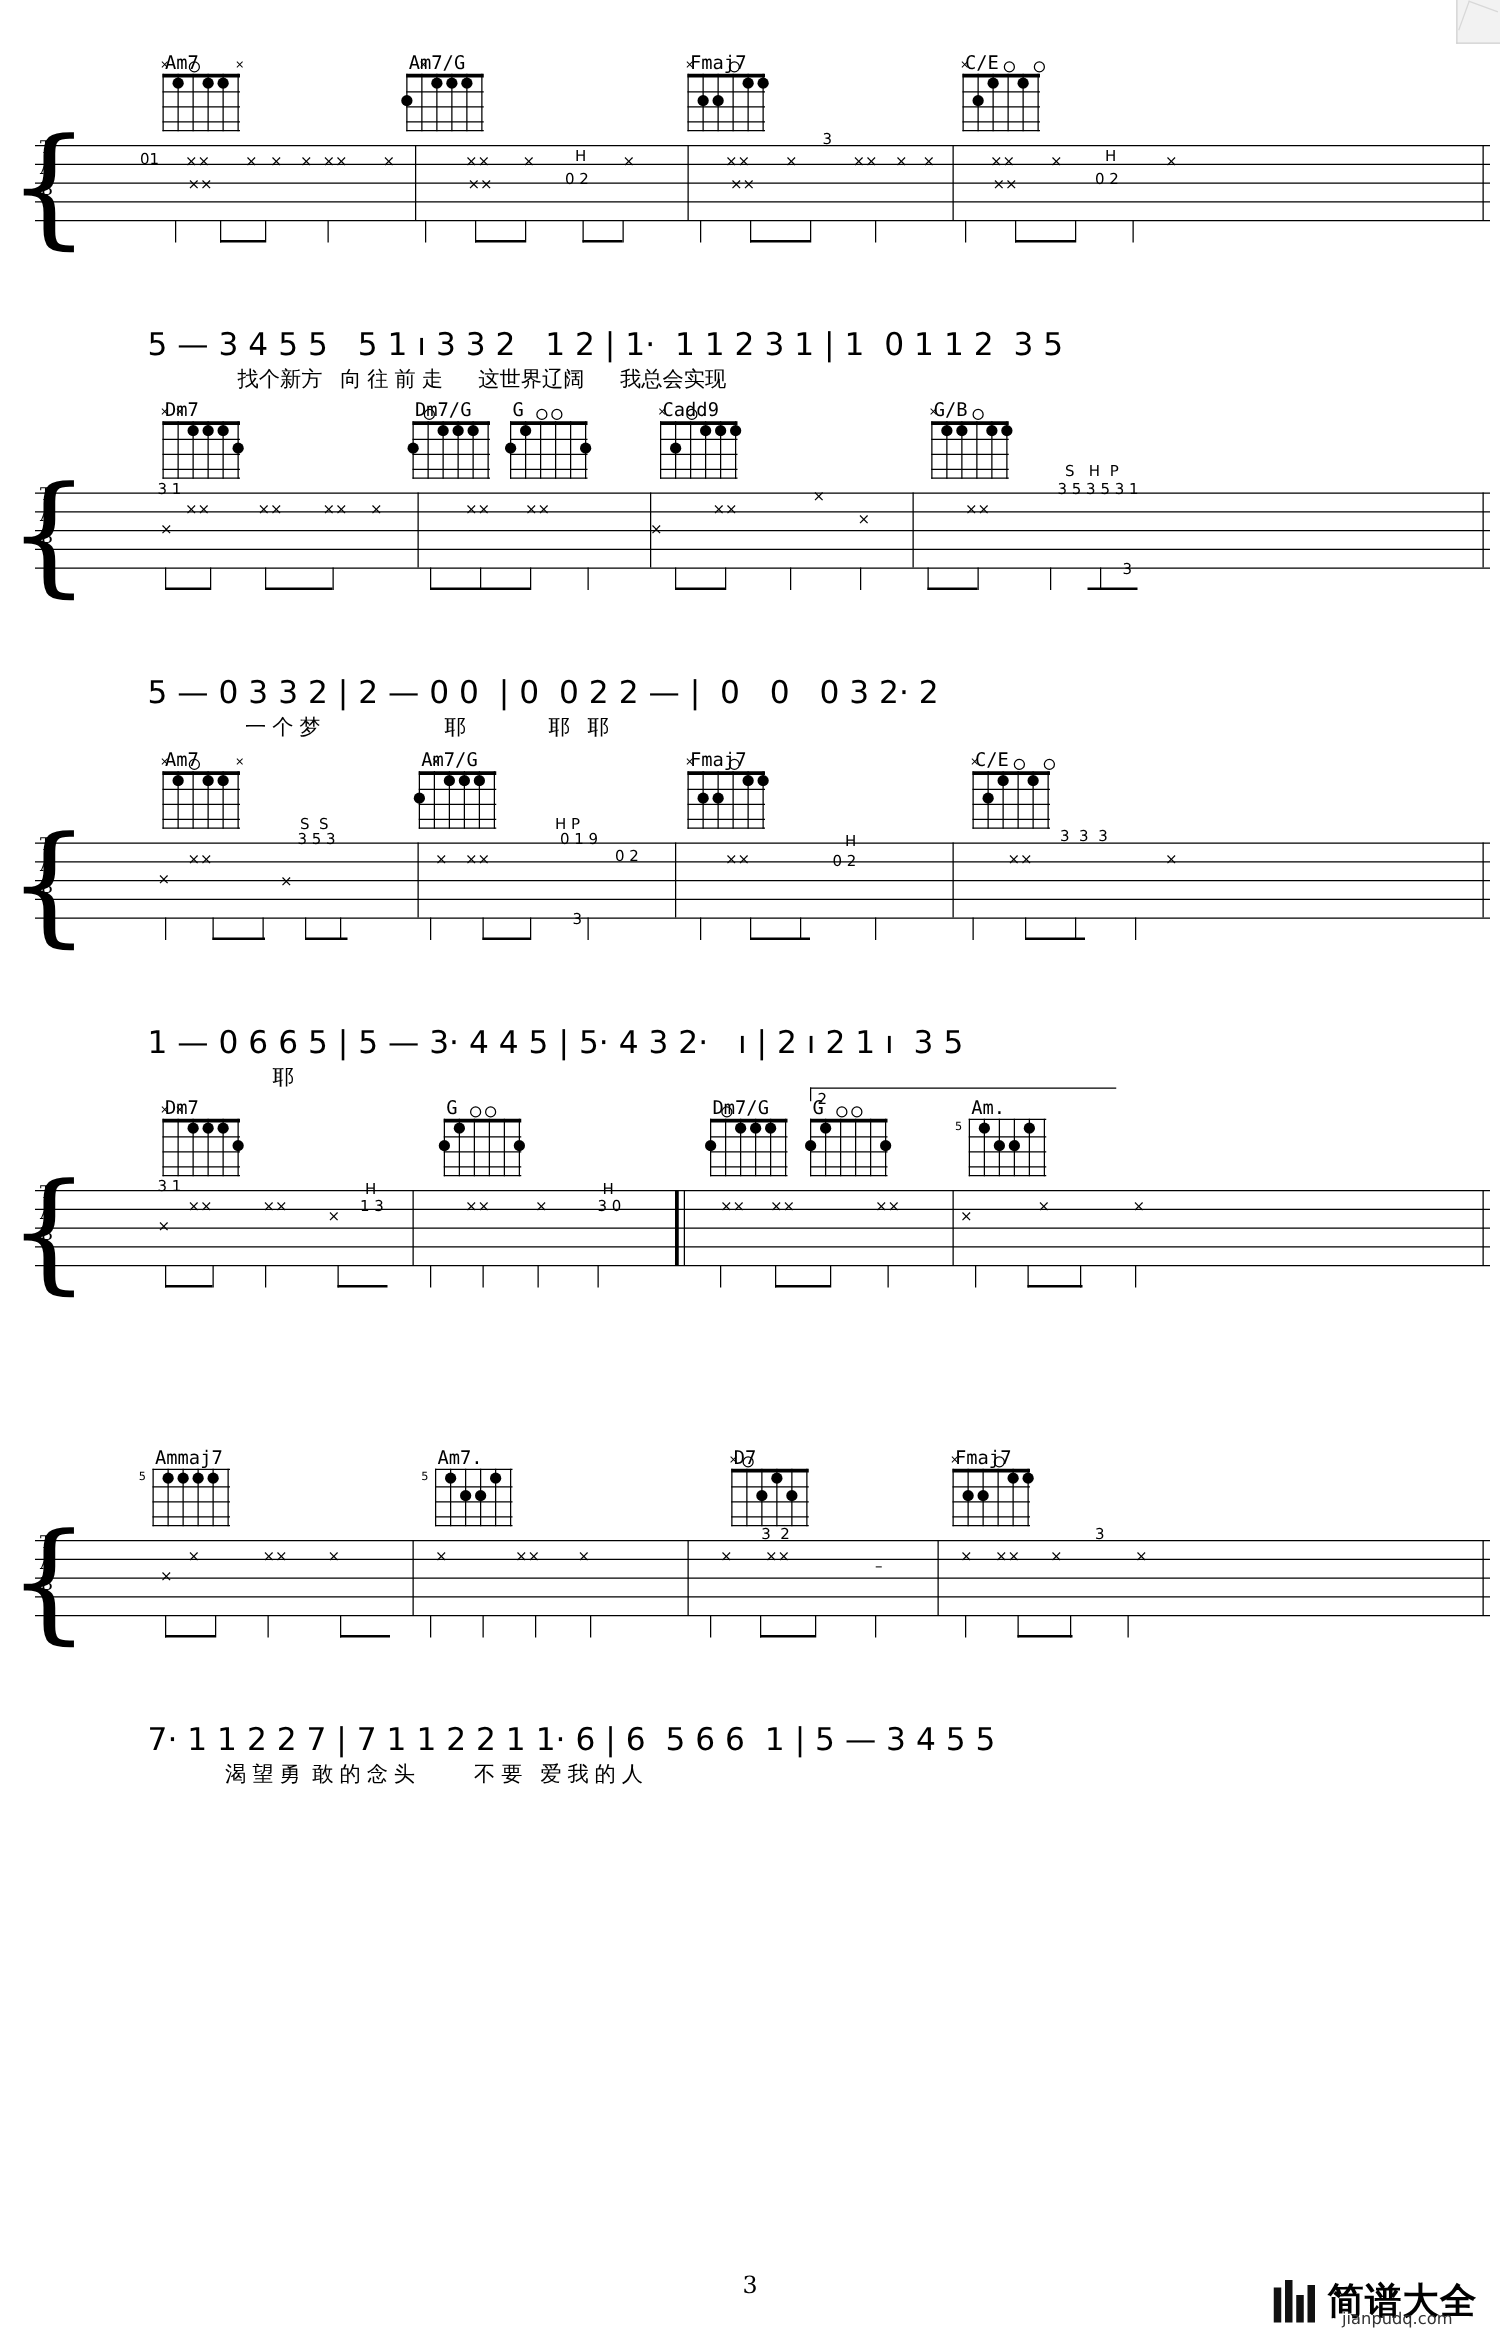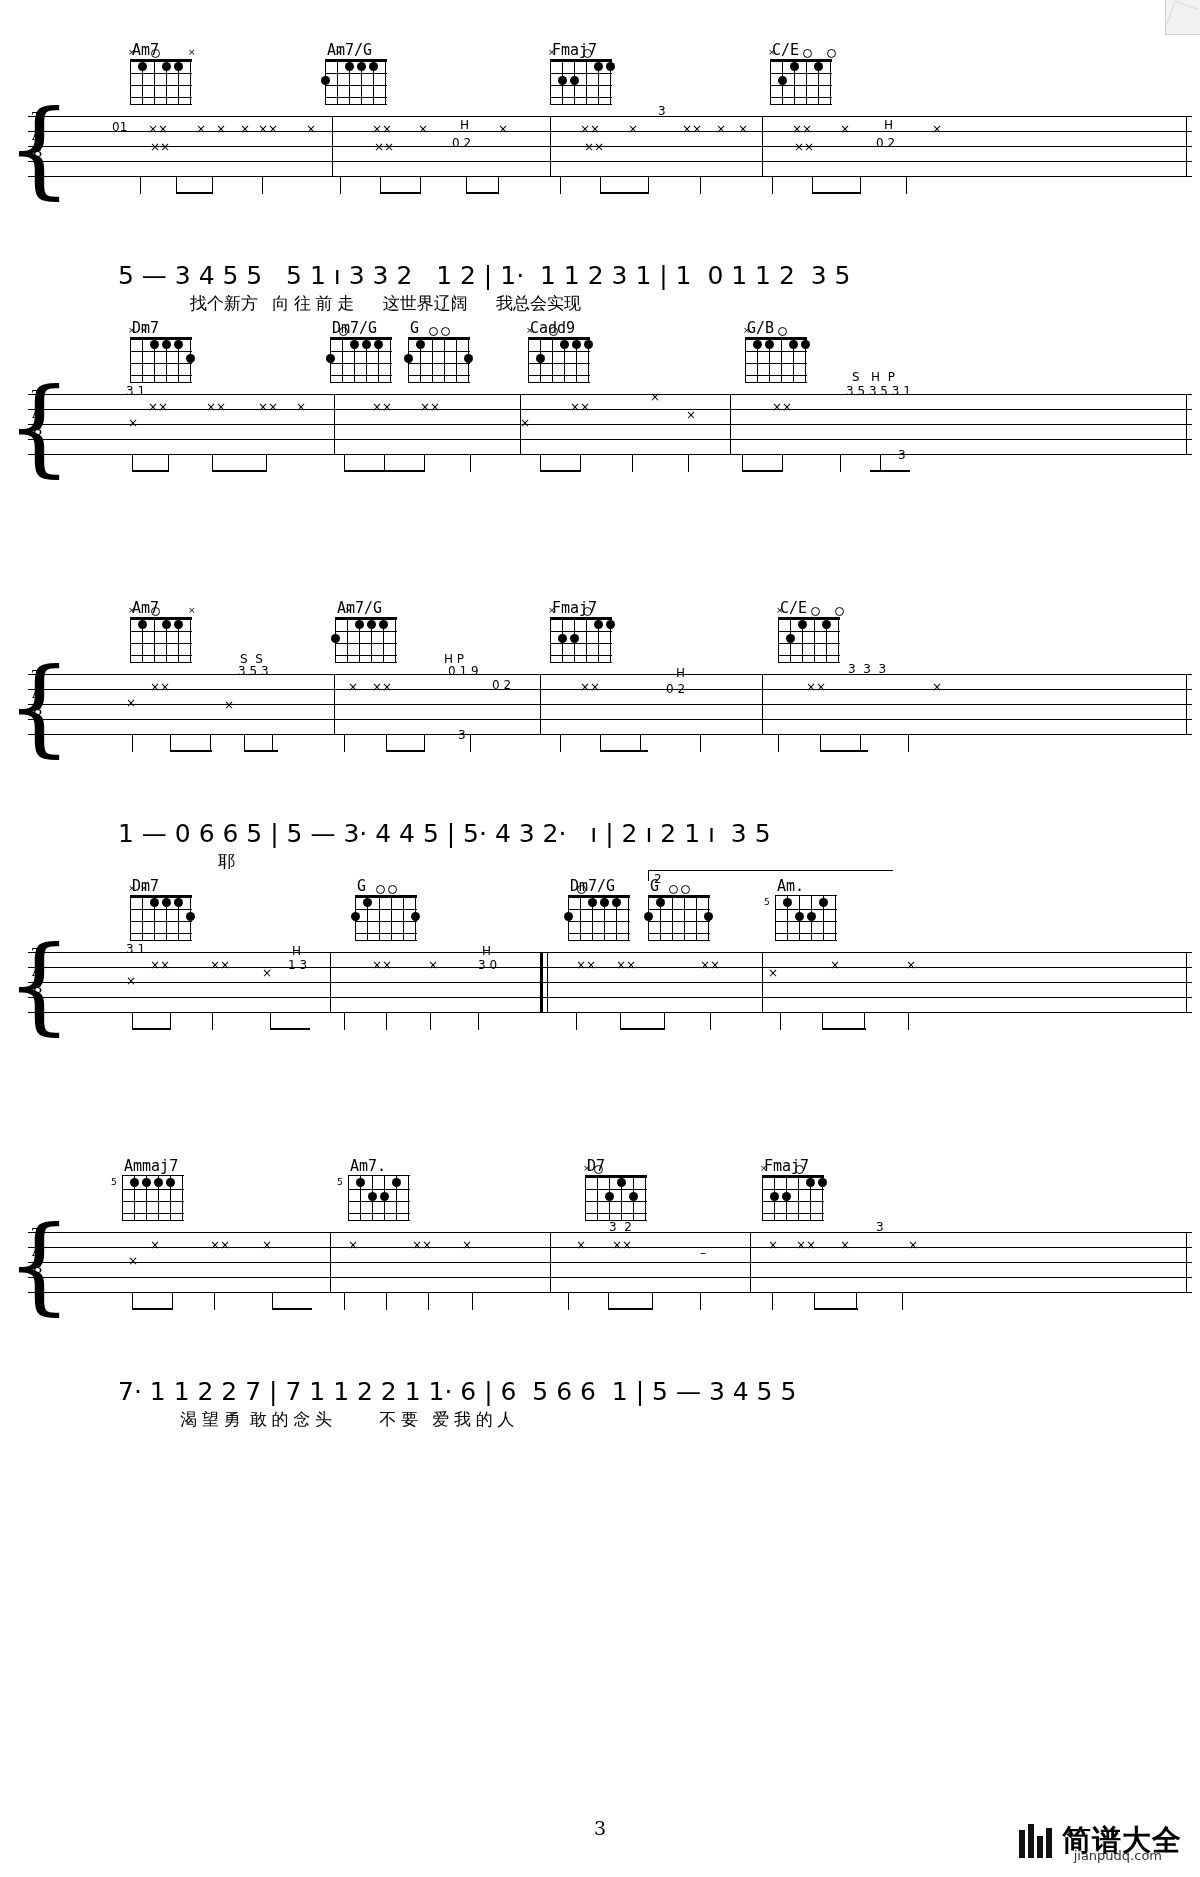--- a/index.html
+++ b/index.html
@@ -401,20 +401,24 @@
       <div class="stem" style="left:840px;top:70px;height:18px"></div>
       <div class="stem" style="left:880px;top:70px;height:18px"></div>
       <div class="beam" style="left:132px;top:86px;width:36px"></div>
       <div class="beam" style="left:212px;top:86px;width:54px"></div>
       <div class="beam" style="left:344px;top:86px;width:80px"></div>
       <div class="beam" style="left:540px;top:86px;width:40px"></div>
       <div class="beam" style="left:742px;top:86px;width:40px"></div>
       <div class="beam" style="left:870px;top:86px;width:40px"></div>
     </div>
 
+    <div class="melody" style="margin-top:70px">
+      <div class="mnote" style="left:118px;top:0">5 — 0 3 3 2 | 2 — 0 0  | 0  0 2 2 — |  0   0   0 3 2· 2</div>
+      <div class="lyric" style="left:196px;top:32px">一 个 梦                     耶              耶   耶</div>
+    </div>
   </div>
 
   <div class="system" style="position:absolute;left:0;top:600px;width:1200px;">
     <div class="chordrow">
       <div class="chord" style="left:130px">
         <div class="cname">Am7</div>
         <div class="grid">
           <div class="nut"></div>
           <div class="hline" style="top:14px"></div>
             <div class="hline" style="top:26px"></div>

